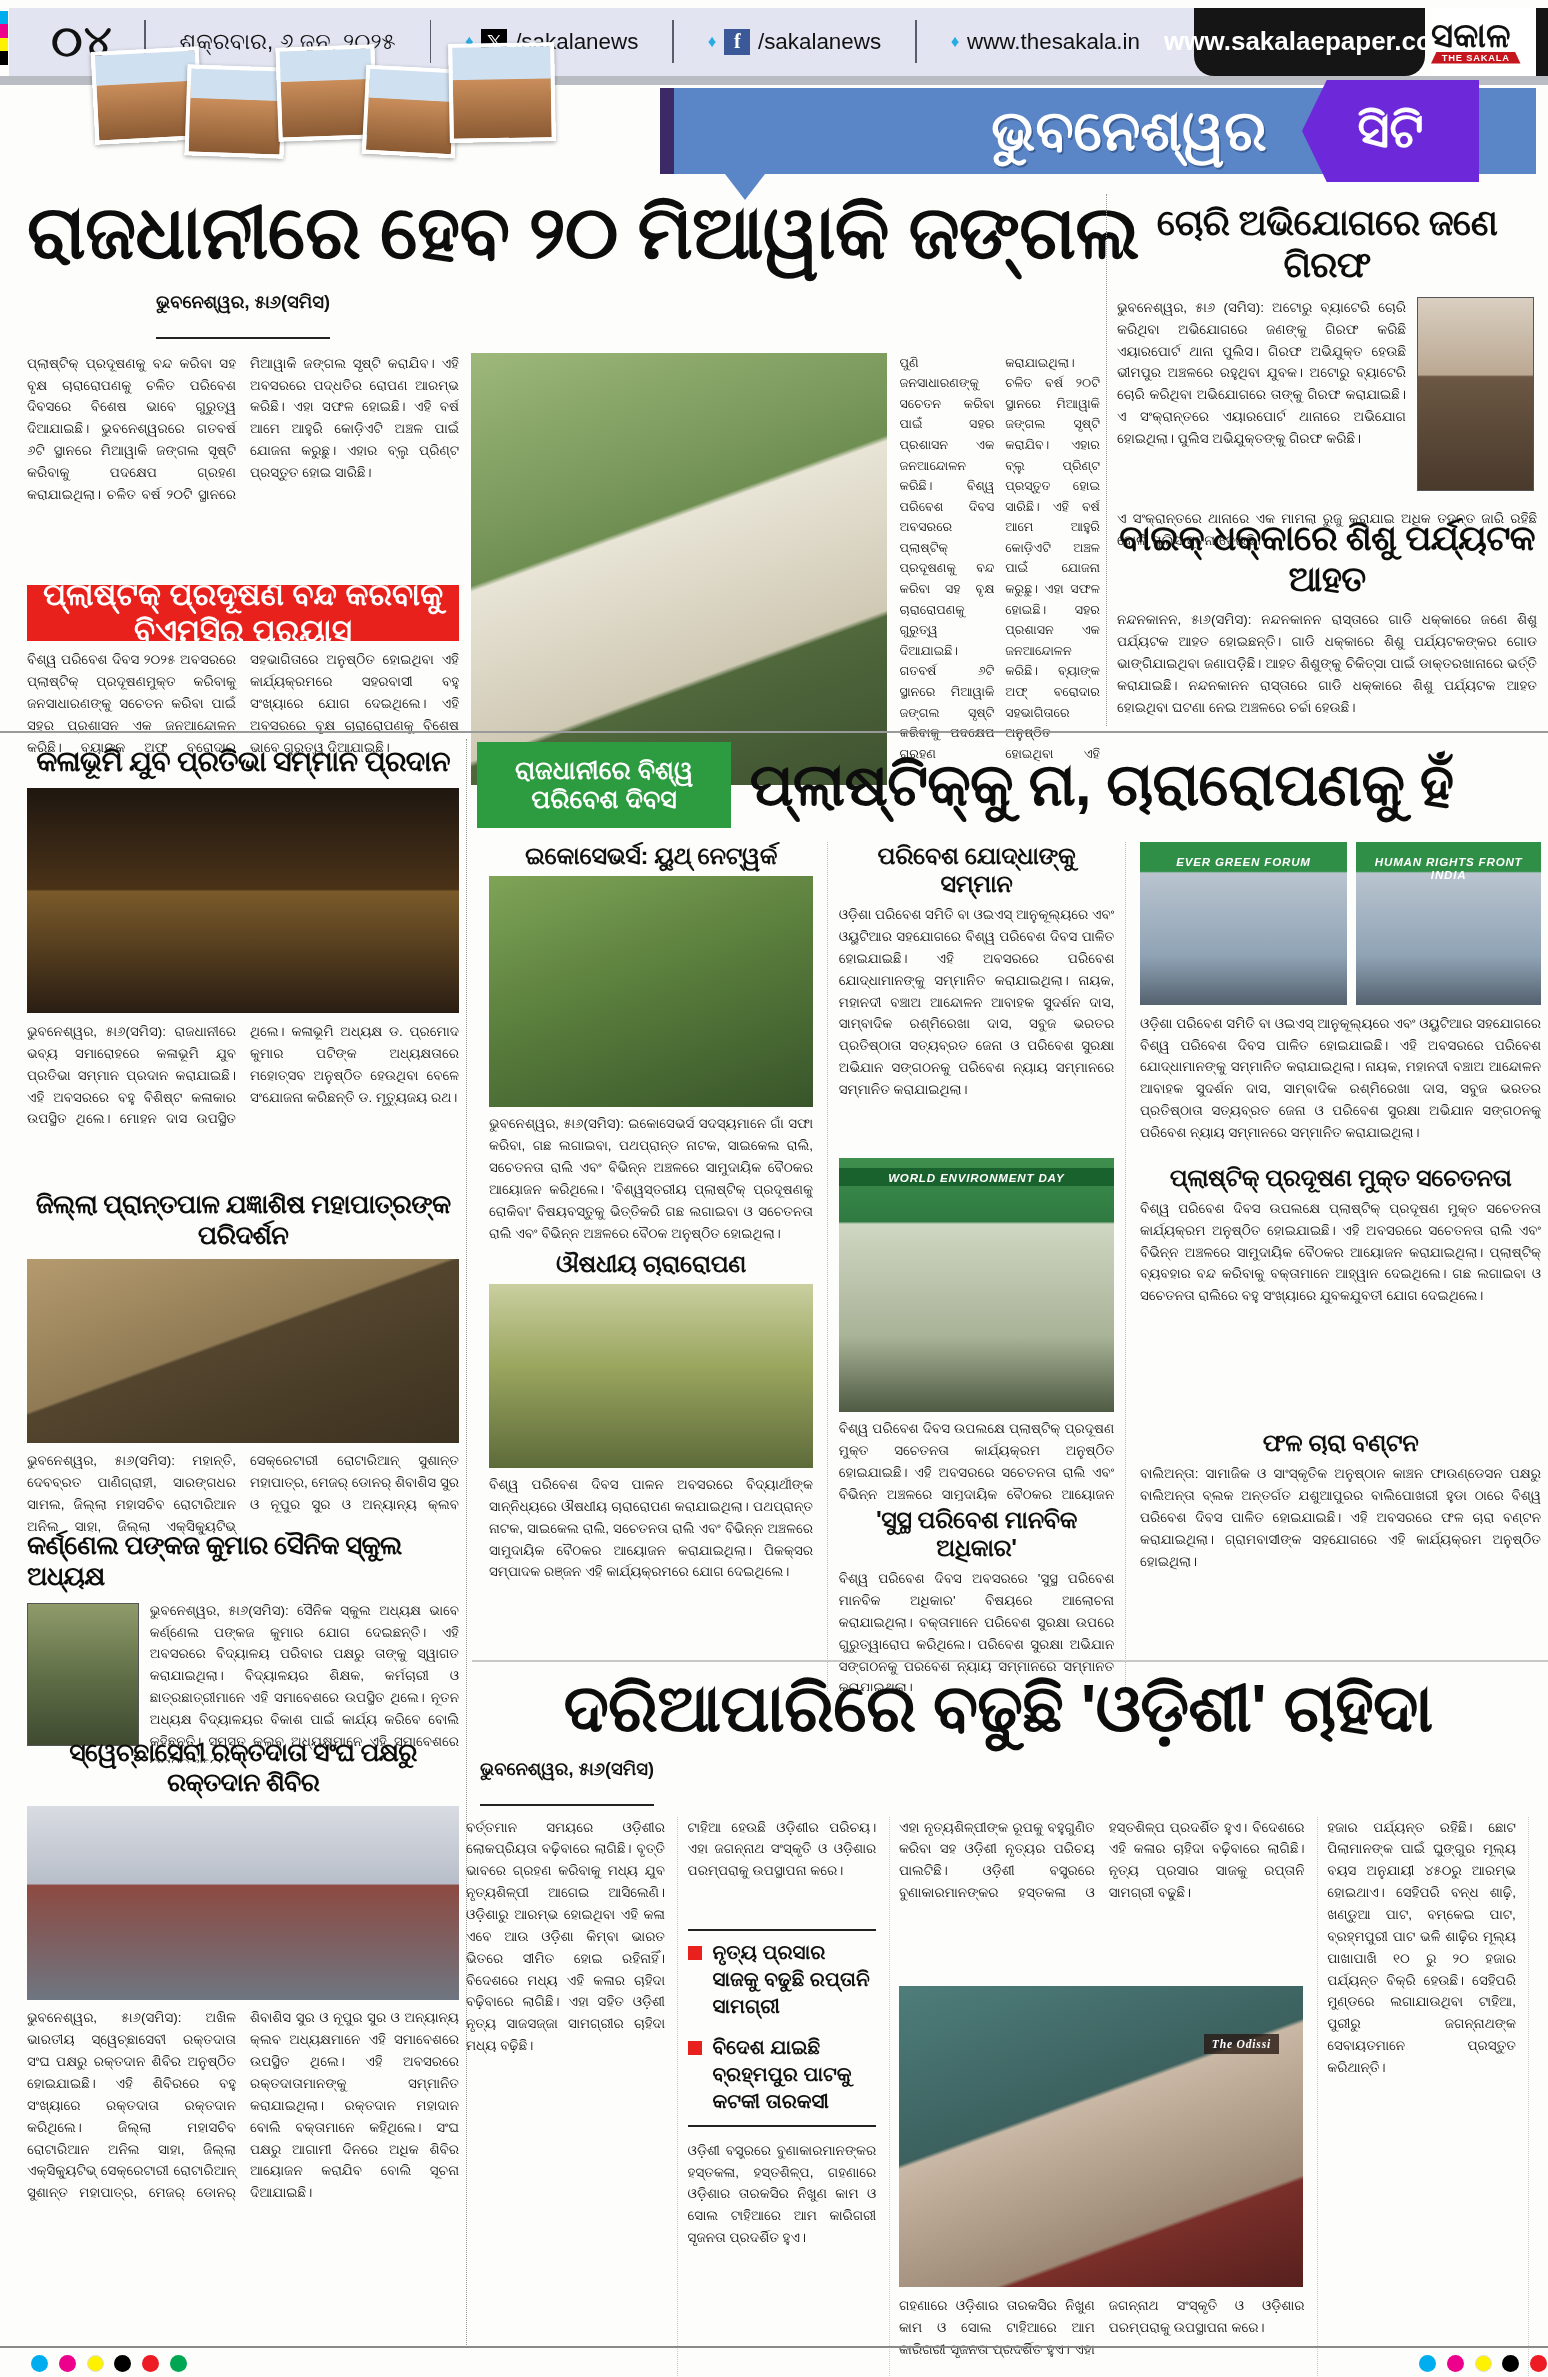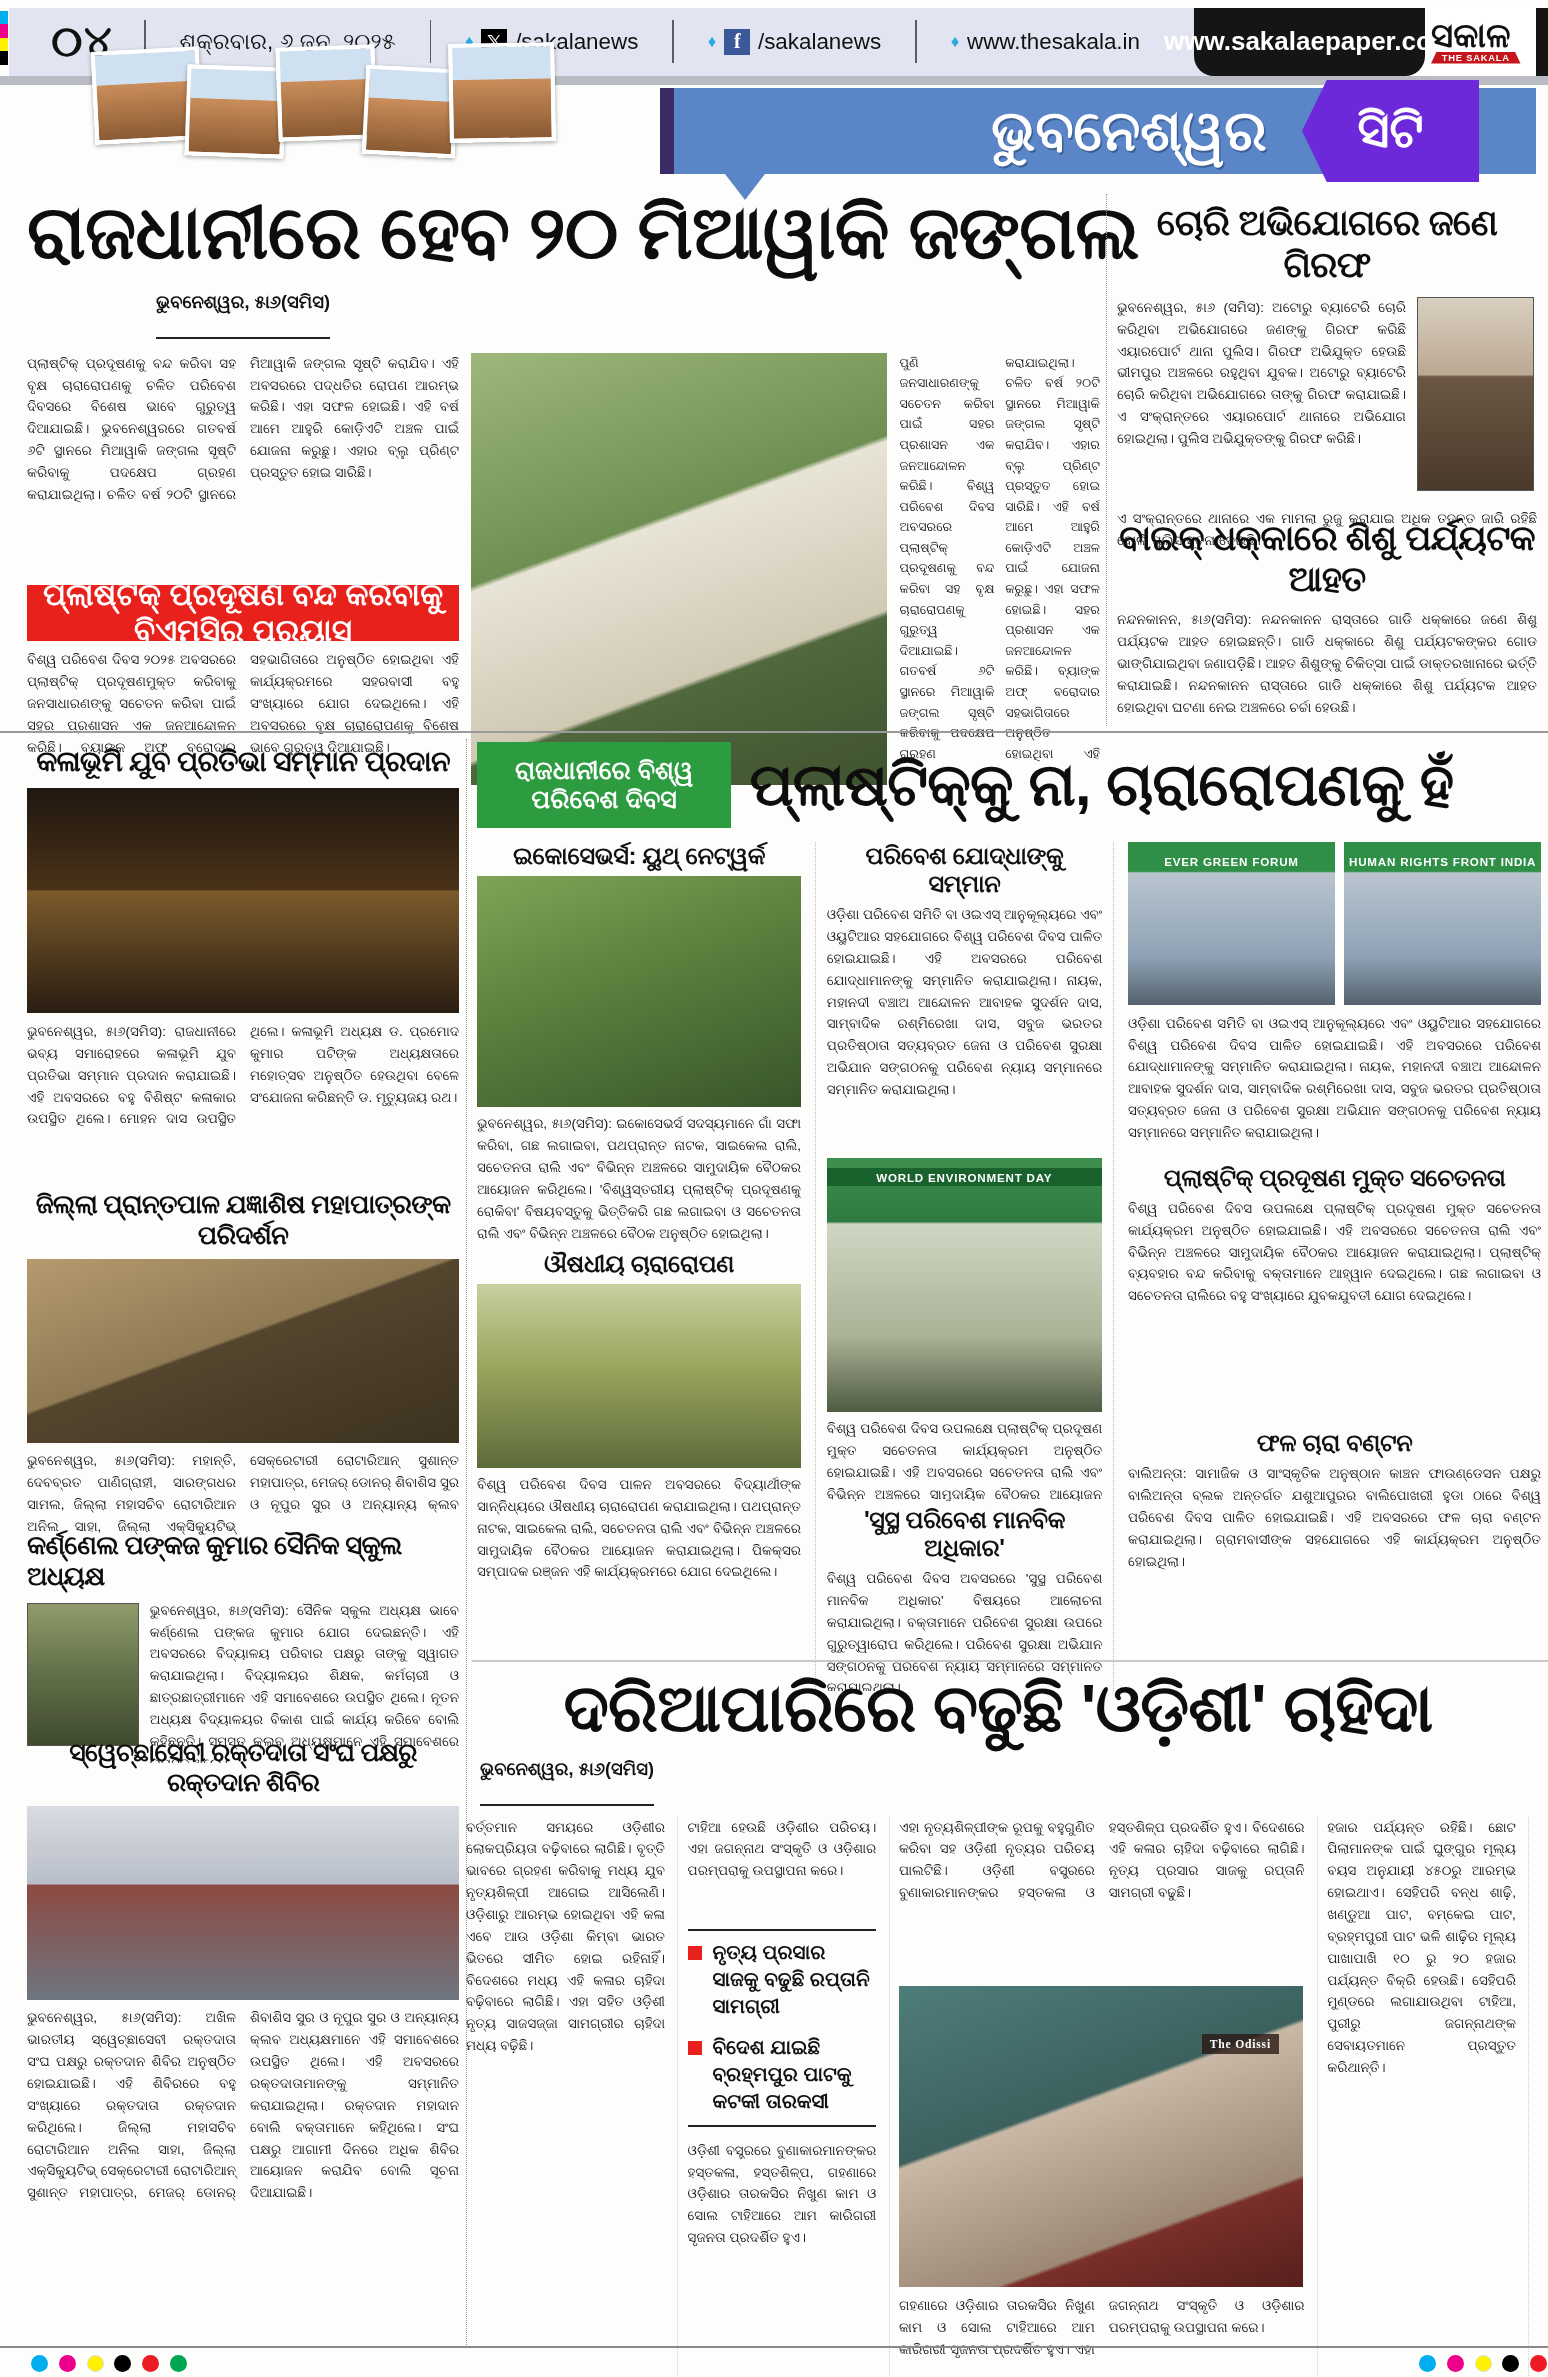--- a/index.html
+++ b/index.html
@@ -47,21 +47,21 @@
     background:linear-gradient(180deg,#cfe0f0 0%,#cfe0f0 35%,#c98d5a 36%,#8a5a33 100%); }
 
   
   .headline { font-weight:bold; color:#0d0d0d; letter-spacing:-0.8px; }
   .dateline { font-weight:bold; font-size:18px; }
   .dateline.underline { border-bottom:2.3px solid #222; padding-bottom:24px; display:inline-block; }
   .body-txt { font-size:13.5px; line-height:1.62; text-align:justify; overflow:hidden; }
   .two-col { column-count:2; column-gap:14px; }
   .photo { position:relative; overflow:hidden; }
   .photo .strip { position:absolute; left:0; right:0; top:8%; text-align:center; color:#fff;
-    font-weight:bold; font-size:11.6px; letter-spacing:0.8px; }
+    font-weight:bold; font-size:11.6px; letter-spacing:0.8px;font-style:italic; }
   .dotted-v { position:absolute; width:0; border-left:1.5px dotted #9a9a9a; }
   .rule-h { position:absolute; height:1.5px; background:#9a9a9a; }
 
   
   .ph-lead { background:linear-gradient(160deg,#9db87a 0%,#6f8f52 40%,#e8e4d6 41%,#cfc9b4 70%,#50683c 71%,#3e5230 100%); }
   .ph-mug { background:linear-gradient(180deg,#d9cfc0 0%,#bba893 40%,#6b5743 41%,#4a3a2c 100%); border:1.5px solid #555; }
   .ph-stage { background:linear-gradient(180deg,#1f1710 0%,#4a3218 45%,#7a5a2a 46%,#2a1d12 100%); }
   .ph-officials { background:linear-gradient(160deg,#b59a6e 0%,#8f7a54 45%,#54452e 46%,#3c3220 100%); }
   .ph-portrait { background:linear-gradient(180deg,#8f9b6a 0%,#5d6b45 55%,#3f4a30 100%); border:1.5px solid #555; }
   .ph-blood { background:linear-gradient(180deg,#d9dce2 0%,#b8bec9 40%,#8d4a42 41%,#6e7681 100%); }
@@ -207,21 +207,21 @@
   </div>
 
   <div style="position:absolute; left:477px; top:742px; width:1064px;">
     <div style="display:flex; gap:18.5px; align-items:center;">
       <div class="greentag" style="width:254px; height:86px; font-size:25.4px; padding:4.6px 10.8px;">ରାଜଧାନୀରେ ବିଶ୍ୱ ପରିବେଶ ଦିବସ</div>
       <div class="headline" style="font-size:59px; white-space:nowrap;">ପ୍ଲାଷ୍ଟିକ୍‌କୁ ନା, ଚାରାରୋପଣକୁ ହଁ</div>
     </div>
 
     <div style="display:flex; gap:14px; margin-top:14px;">
 
-      <div style="width:324px; flex:0 0 auto;">
+      <div style="width:324px; flex:0 0 auto;margin-left:12px;">
         <div class="subhead">ଇକୋସେଭର୍ସ: ୟୁଥ୍ ନେଟ୍‌ୱର୍କ</div>
         <div class="photo ph-green" style="width:324px; height:231px; margin-top:6.2px;"></div>
         <div class="body-txt" style="height:130px; margin-top:6.2px;">ଭୁବନେଶ୍ୱର, ୫ା୬(ସମିସ): ଇକୋସେଭର୍ସ ସଦସ୍ୟମାନେ ଗାଁ ସଫା କରିବା, ଗଛ ଲଗାଇବା, ପଥପ୍ରାନ୍ତ ନାଟକ, ସାଇକେଲ ରାଲି, ସଚେତନତା ରାଲି ଏବଂ ବିଭିନ୍ନ ଅଞ୍ଚଳରେ ସାମୁଦାୟିକ ବୈଠକର ଆୟୋଜନ କରିଥିଲେ। 'ବିଶ୍ୱସ୍ତରୀୟ ପ୍ଲାଷ୍ଟିକ୍ ପ୍ରଦୂଷଣକୁ ରୋକିବା' ବିଷୟବସ୍ତୁକୁ ଭିତ୍ତିକରି ଗଛ ଲଗାଇବା ଓ ସଚେତନତା ରାଲି ଏବଂ ବିଭିନ୍ନ ଅଞ୍ଚଳରେ ବୈଠକ ଅନୁଷ୍ଠିତ ହୋଇଥିଲା।</div>
         <div class="subhead" style="margin-top:6.2px;">ଔଷଧୀୟ ଚାରାରୋପଣ</div>
         <div class="photo ph-rally" style="width:324px; height:184px; margin-top:6.2px;"></div>
         <div class="body-txt" style="height:176px; margin-top:6.2px;">ବିଶ୍ୱ ପରିବେଶ ଦିବସ ପାଳନ ଅବସରରେ ବିଦ୍ୟାର୍ଥୀଙ୍କ ସାନ୍ନିଧ୍ୟରେ ଔଷଧୀୟ ଚାରାରୋପଣ କରାଯାଇଥିଲା। ପଥପ୍ରାନ୍ତ ନାଟକ, ସାଇକେଲ ରାଲି, ସଚେତନତା ରାଲି ଏବଂ ବିଭିନ୍ନ ଅଞ୍ଚଳରେ ସାମୁଦାୟିକ ବୈଠକର ଆୟୋଜନ କରାଯାଇଥିଲା। ପିକକ୍ସର ସମ୍ପାଦକ ରଞ୍ଜନ ଏହି କାର୍ଯ୍ୟକ୍ରମରେ ଯୋଗ ଦେଇଥିଲେ।</div>
       </div>
 
       <div style="width:299px; flex:0 0 auto; border-left:1.5px dotted #bbb; border-right:1.5px dotted #bbb; padding:0 10.8px;">
         <div class="subhead">ପରିବେଶ ଯୋଦ୍ଧାଙ୍କୁ ସମ୍ମାନ</div>

